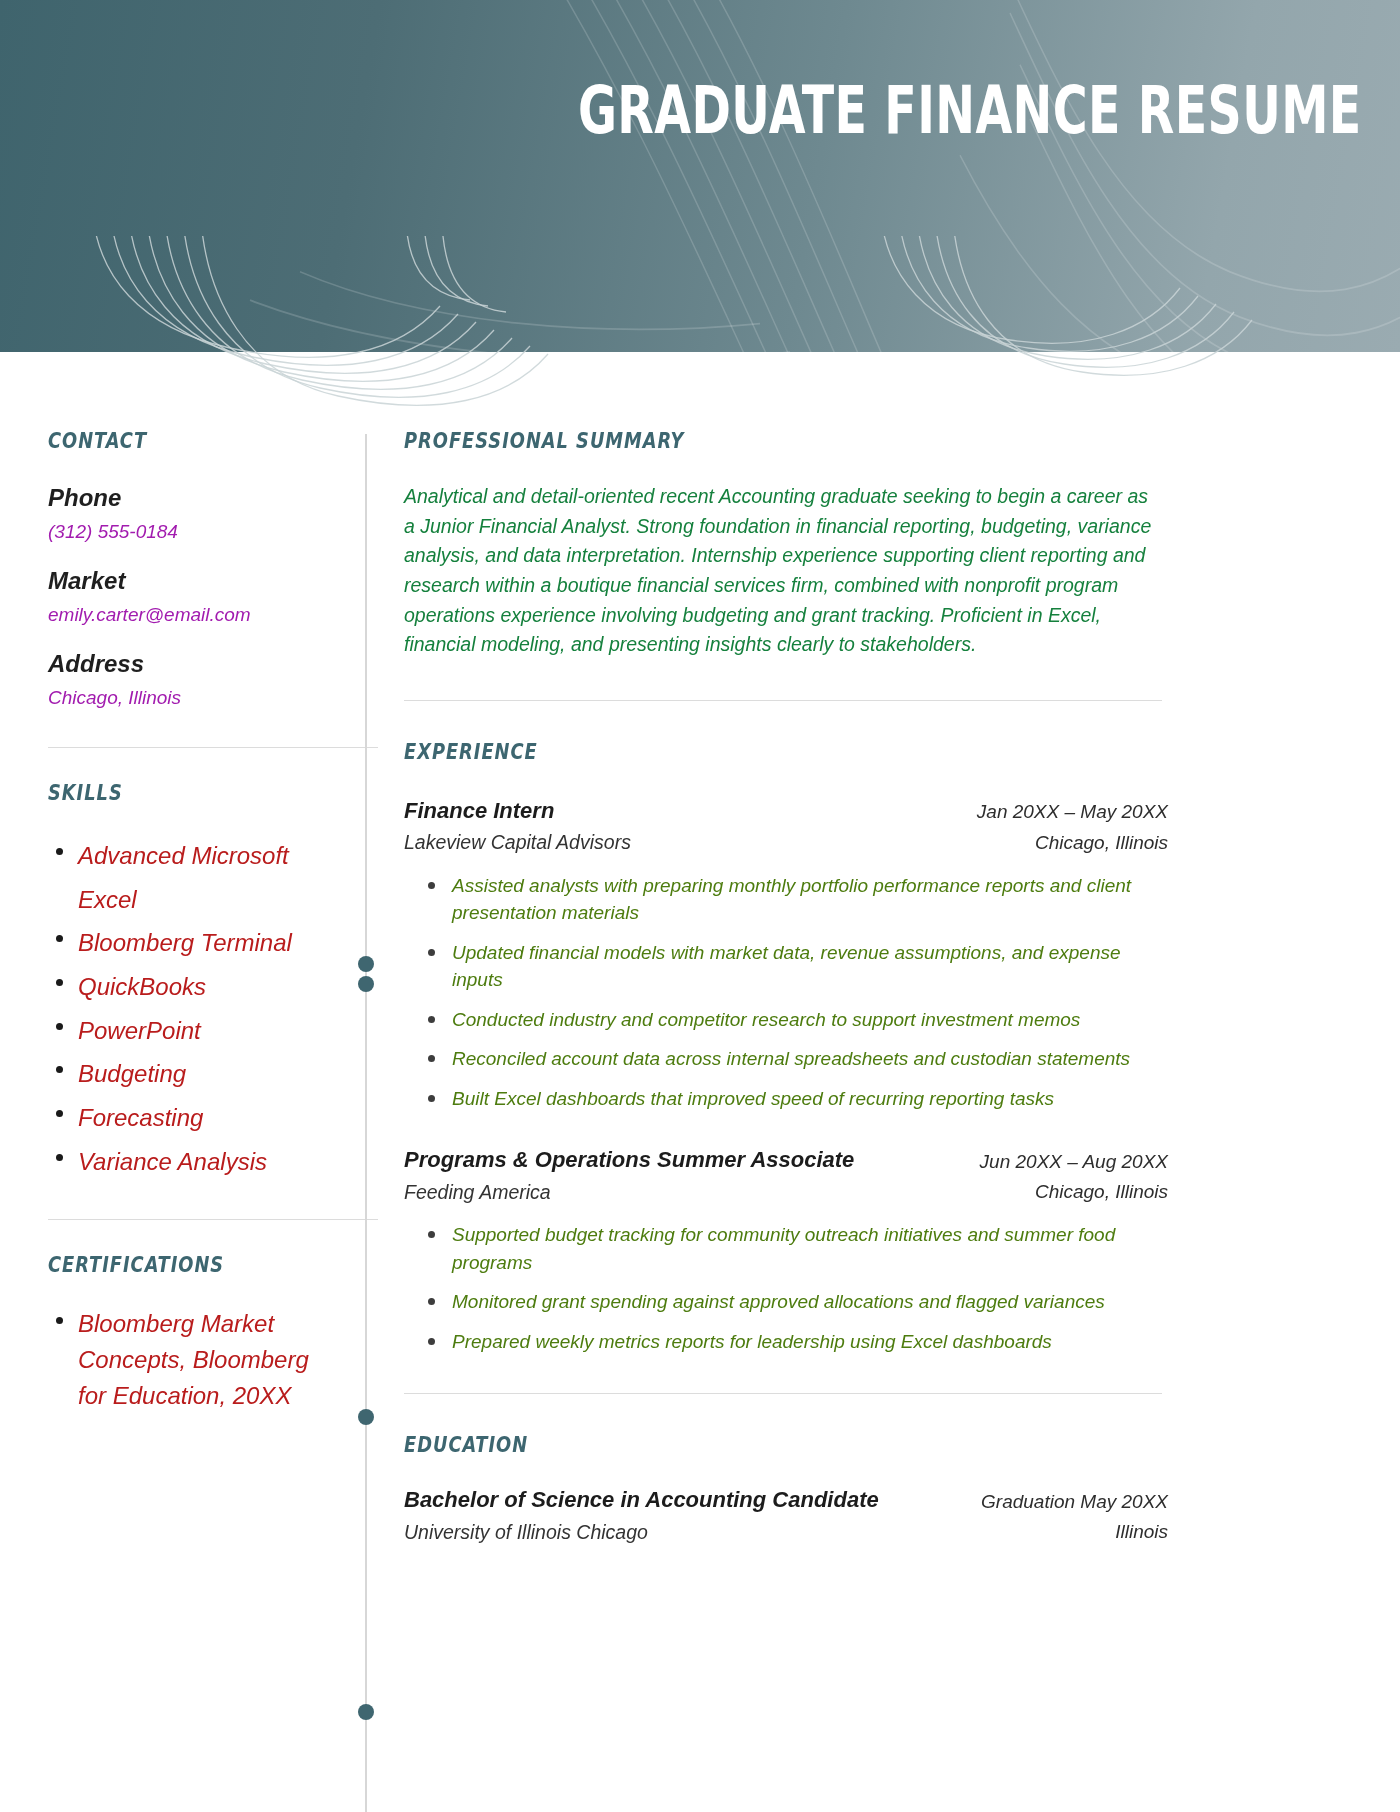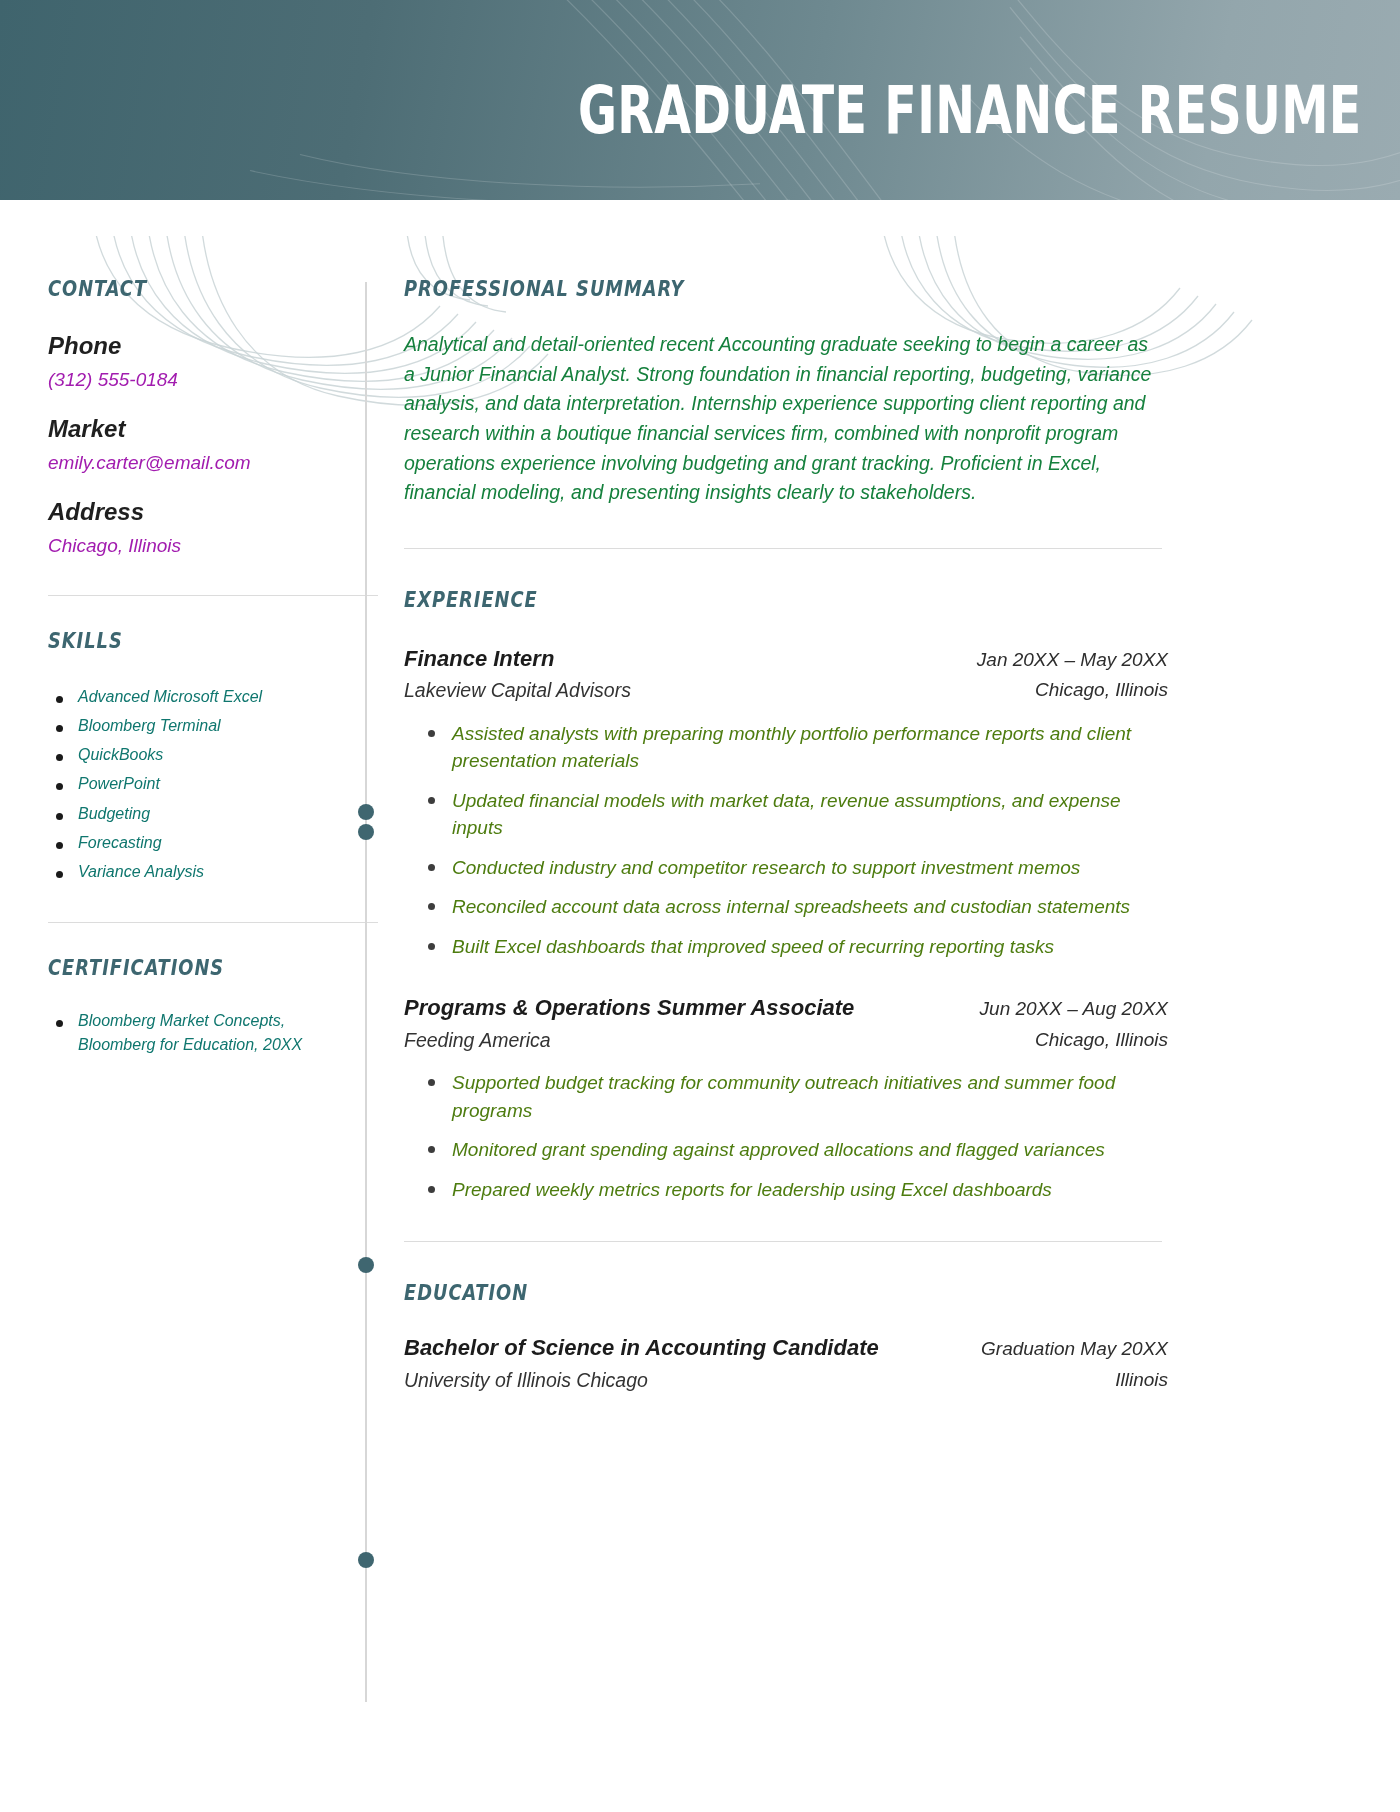--- a/index.html
+++ b/index.html
@@ -8,21 +8,21 @@
     background:#ffffff;
     font-family:"Liberation Sans", sans-serif;
     color:#2b2b2b;
     overflow:hidden;
     position:relative;
   }
 
   
   .header{
     position:relative;
-    height:200px;
+    height:352px;
     background:linear-gradient(100deg,#3f646d 0%,#4d6d75 26%,#6e8990 58%,#93a6ac 86%,#9aabb1 100%);
     overflow:hidden;
   }
   .header-waves{position:absolute;inset:0;width:100%;height:100%;}
   .header-title{
     position:absolute;
     right:38px;
     top:78px;
     margin:0;
     color:#ffffff;
@@ -121,22 +121,22 @@
     line-height:1.35;
   }
   .left-hr{margin:36px 0 34px 0;width:330px;}
   ul.plain{
     list-style:none;
     margin:0;padding:0;
   }
   ul.plain li{
     position:relative;
     padding-left:30px;
-    font-size:16px;
-    color:#0f766e;
+    font-size:24px;
+    color:#b91c1c;
     line-height:1.82;
   }
   ul.plain li::before{
     content:"";
     position:absolute;
     left:8px;top:14px;
     width:7px;height:7px;
     border-radius:50%;
     background:#1a1a1a;
   }
@@ -150,21 +150,21 @@
     line-height:1.52;
     margin:0;
     max-width:750px;
   }
   .right-hr{margin:0 0 0 0;width:758px;}
 
   .entry{margin-top:34px;}
   .entry-head{
     display:flex;
     justify-content:space-between;
-    align-items:flex-start;
+    align-items:center;
   }
   .entry-left{flex:1 1 auto;padding-right:16px;}
   .entry-right{
     flex:0 0 auto;
     text-align:right;
     padding-top:3px;
   }
   .job-title{
     font-size:22px;
     font-weight:bold;

